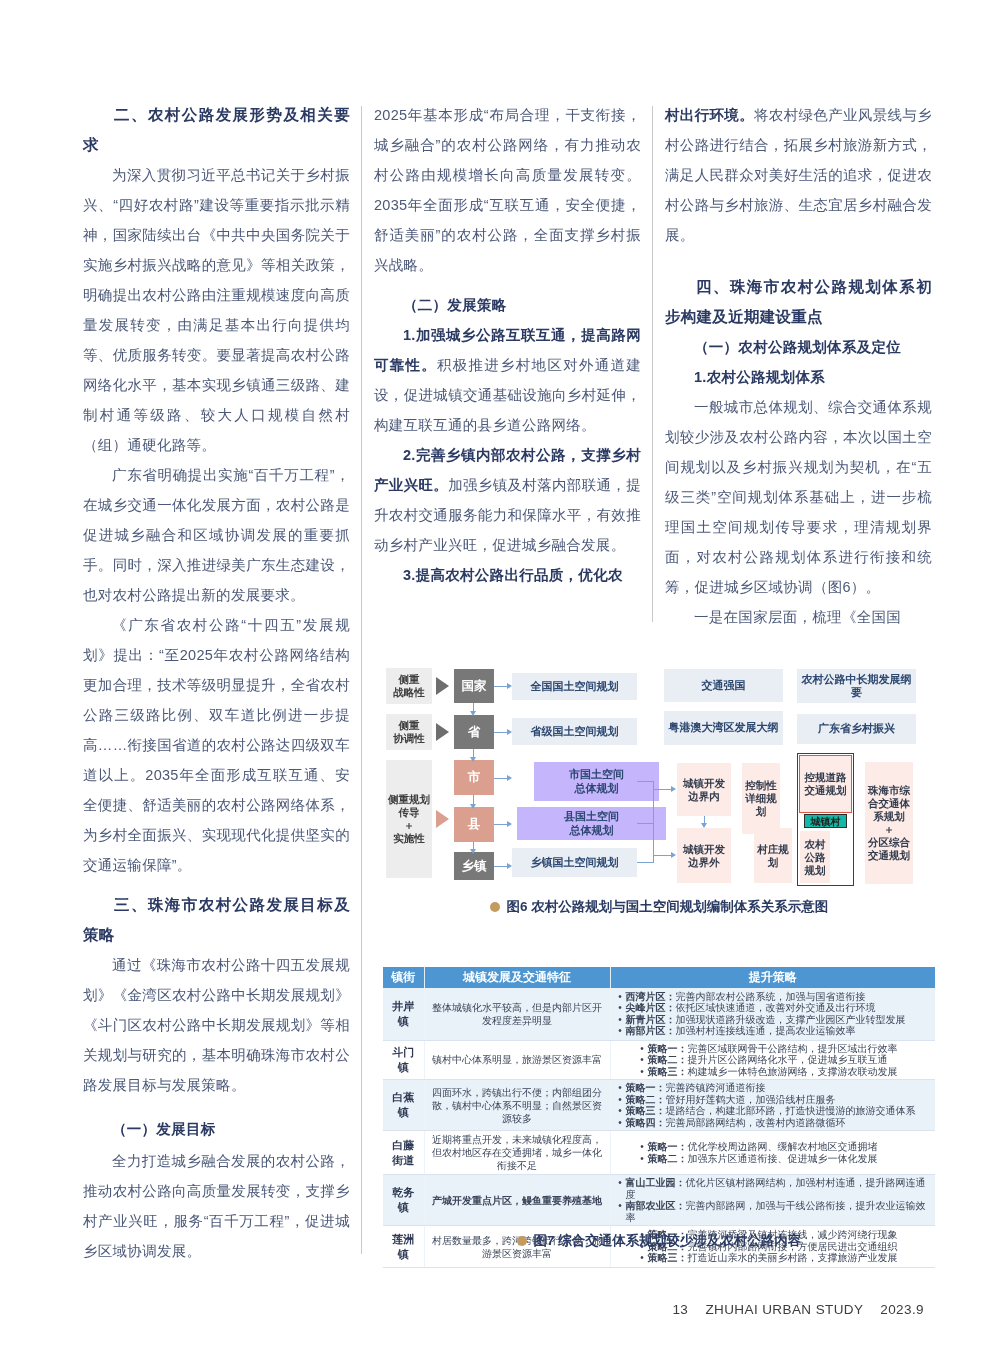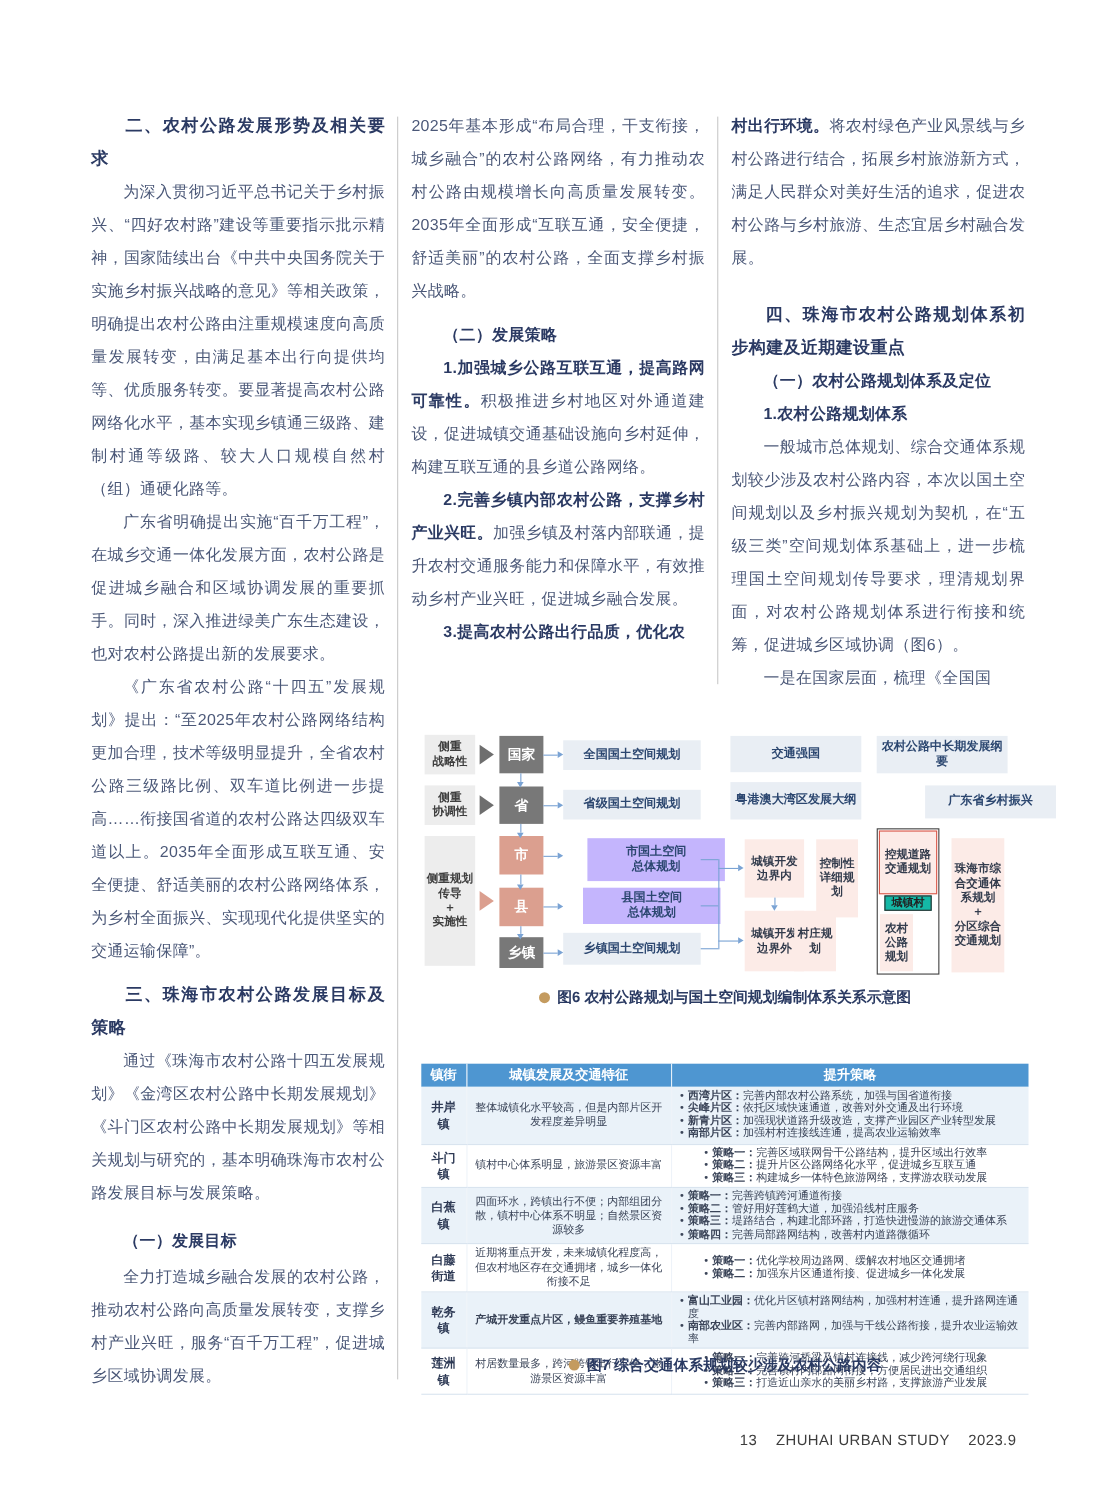--- a/index.html
+++ b/index.html
@@ -121,35 +121,35 @@
   <div class="b lv sal" style="left:71px;top:102px;width:40px;height:35px;">市</div>
   <div class="b lv sal" style="left:71px;top:149px;width:40px;height:35px;">县</div>
   <div class="b lv" style="left:71px;top:194px;width:40px;height:28px;">乡镇</div>
 
   <div class="b plan" style="left:129px;top:15px;width:125px;height:27px;">全国国土空间规划</div>
   <div class="b plan" style="left:129px;top:60px;width:125px;height:27px;">省级国土空间规划</div>
   <div class="b plan cream" style="left:129px;top:104px;width:125px;height:39px;">
     <span>市国土空间</span>
       <span>总体规划</span>
   </div>
-  <div class="b plan cream" style="left:125px;top:149px;width:125px;height:33px;">
+  <div class="b plan cream" style="left:112px;top:149px;width:149px;height:33px;">
     <span>县国土空间</span>
       <span>总体规划</span>
   </div>
   <div class="b plan" style="left:129px;top:190px;width:125px;height:29px;">乡镇国土空间规划</div>
 
   <div class="b plan" style="left:281px;top:11px;width:119px;height:33px;">交通强国</div>
   <div class="b plan" style="left:414px;top:11px;width:119px;height:34px;">农村公路中长期发展纲要</div>
   <div class="b plan" style="left:281px;top:53px;width:119px;height:34px;">粤港澳大湾区发展大纲</div>
-  <div class="b plan" style="left:414px;top:56px;width:119px;height:30px;margin-left:44px;">广东省乡村振兴</div>
+  <div class="b plan" style="left:414px;top:56px;width:119px;height:30px;">广东省乡村振兴</div>
 
   <div class="b pink" style="left:294px;top:105px;width:54px;height:53px;">城镇开发边界内</div>
   <div class="b pink" style="left:359px;top:105px;width:38px;height:71px;">控制性详细规划</div>
   <div class="b pink" style="left:294px;top:170px;width:54px;height:55px;">城镇开发边界外</div>
-  <div class="b pink" style="left:339px;top:170px;width:38px;height:55px;">村庄规划</div>
+  <div class="b pink" style="left:371px;top:170px;width:38px;height:55px;">村庄规划</div>
 
   <div class="b grp" style="left:414px;top:95px;width:57px;height:133px;"></div>
   <div class="b pink redb" style="left:416px;top:97px;width:53px;height:58px;">控规道路交通规划</div>
   <div class="b czc" style="left:421px;top:156px;width:43px;height:14px;">城镇村</div>
   <div class="b pink" style="left:417px;top:173px;width:30px;height:52px;">农村公路规划</div>
 
   <div class="b pink" style="left:482px;top:104px;width:48px;height:122px;">
     <span>珠海市综合交通体系规划</span>
     <span>＋</span>
     <span>分区综合交通规划</span>

